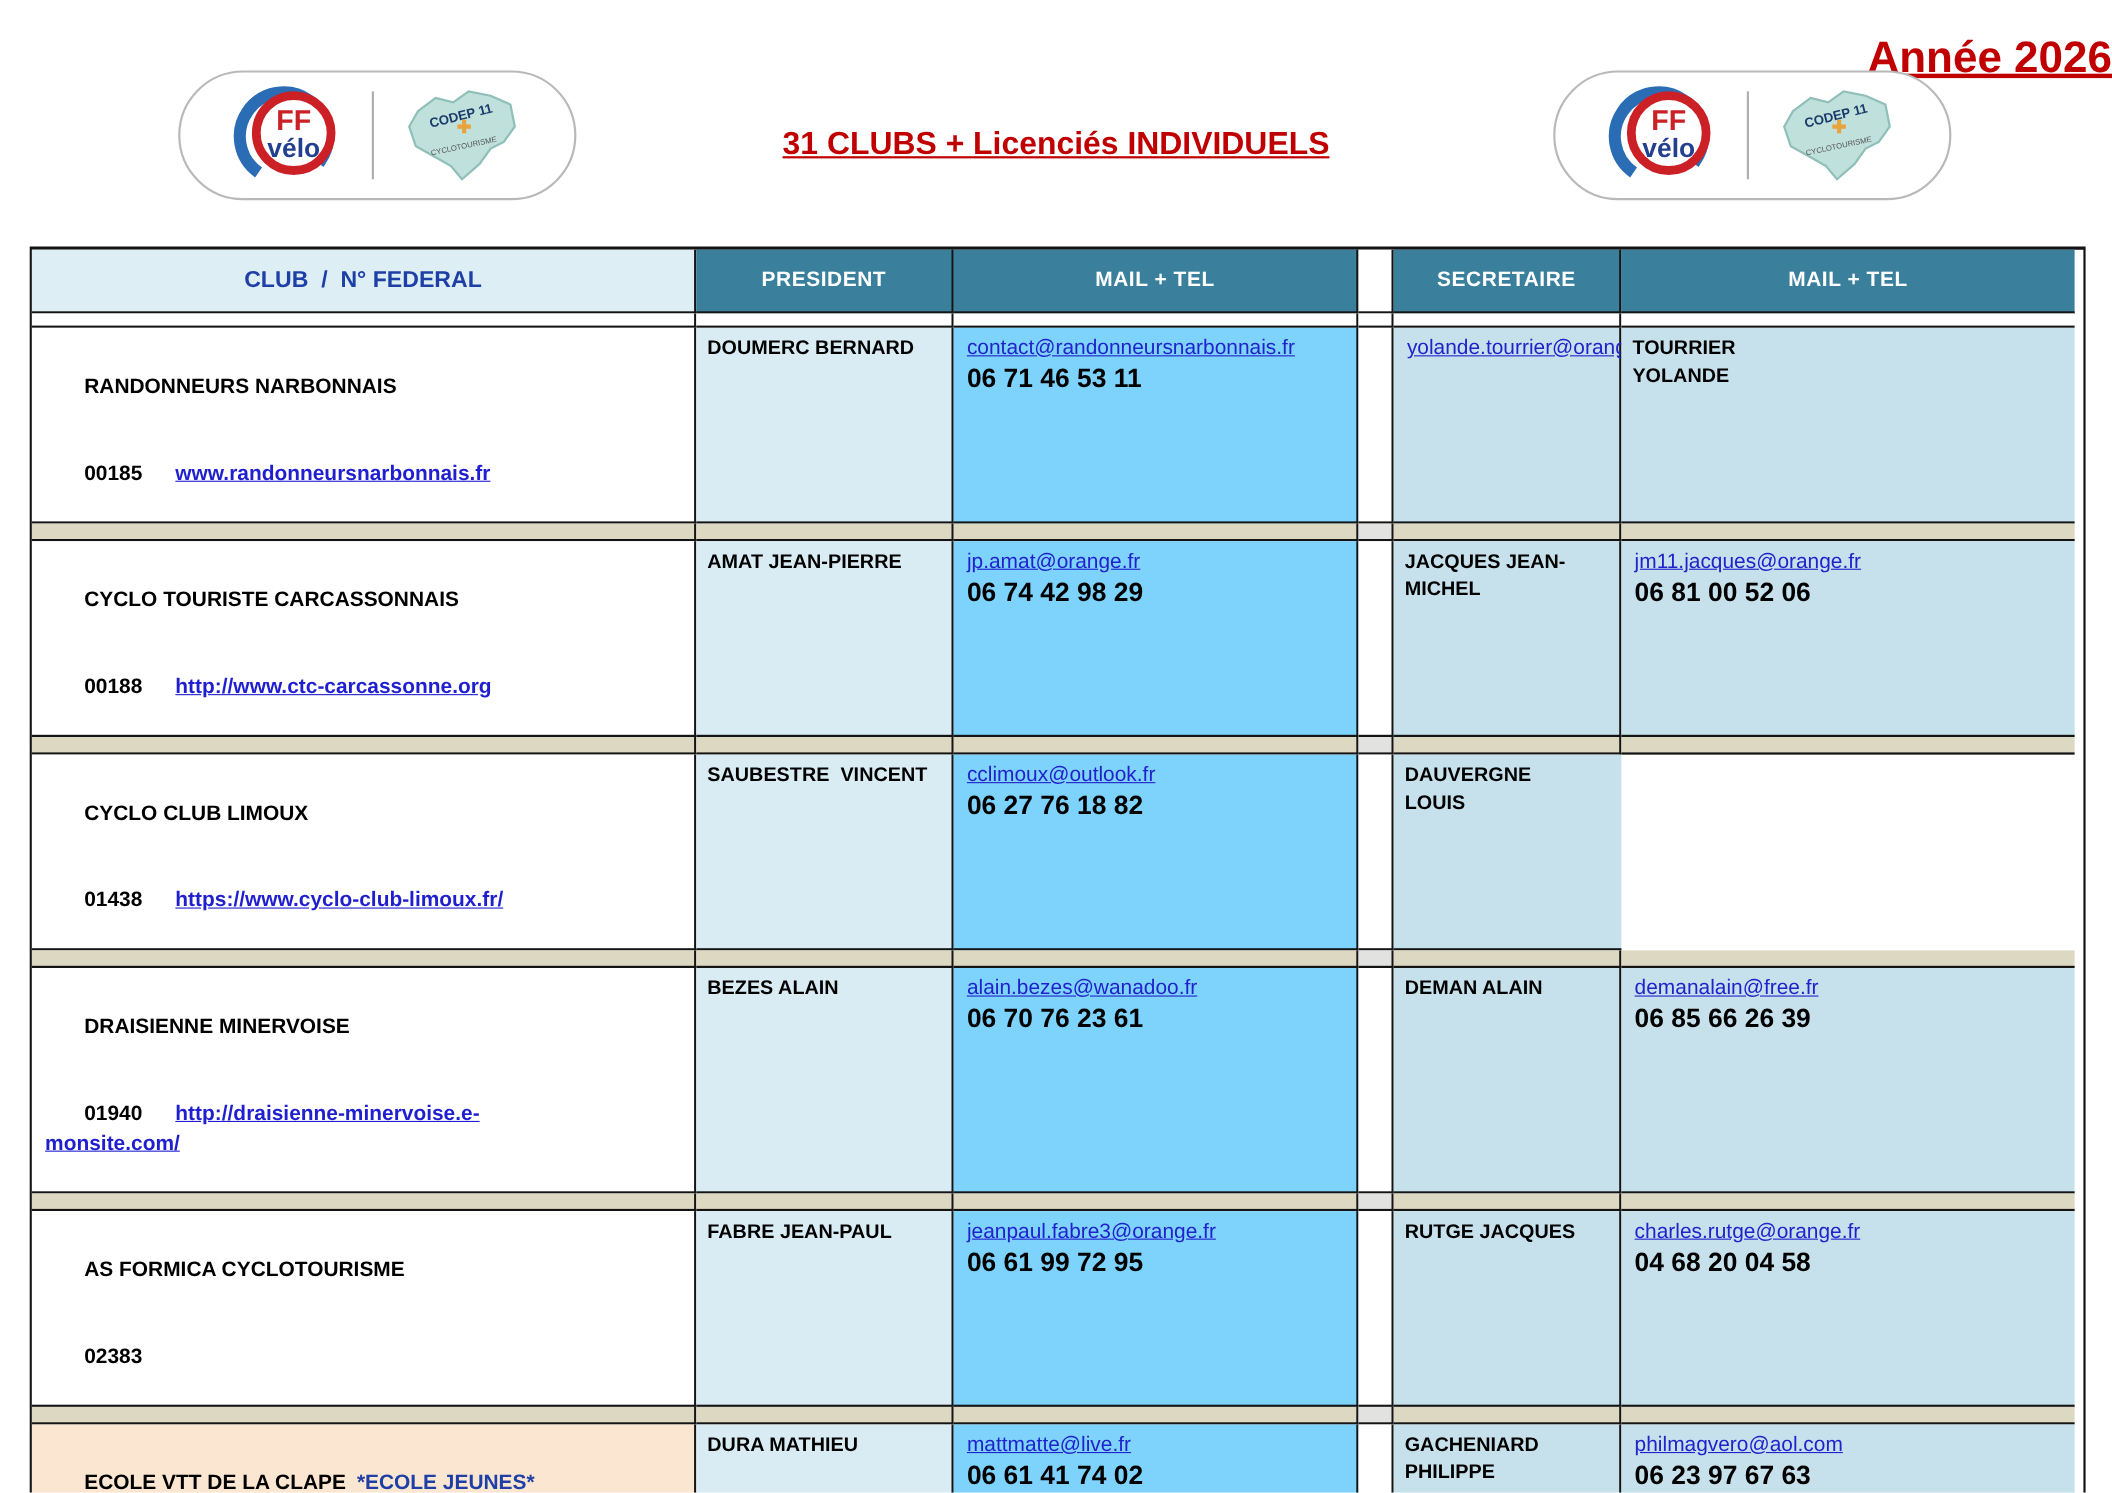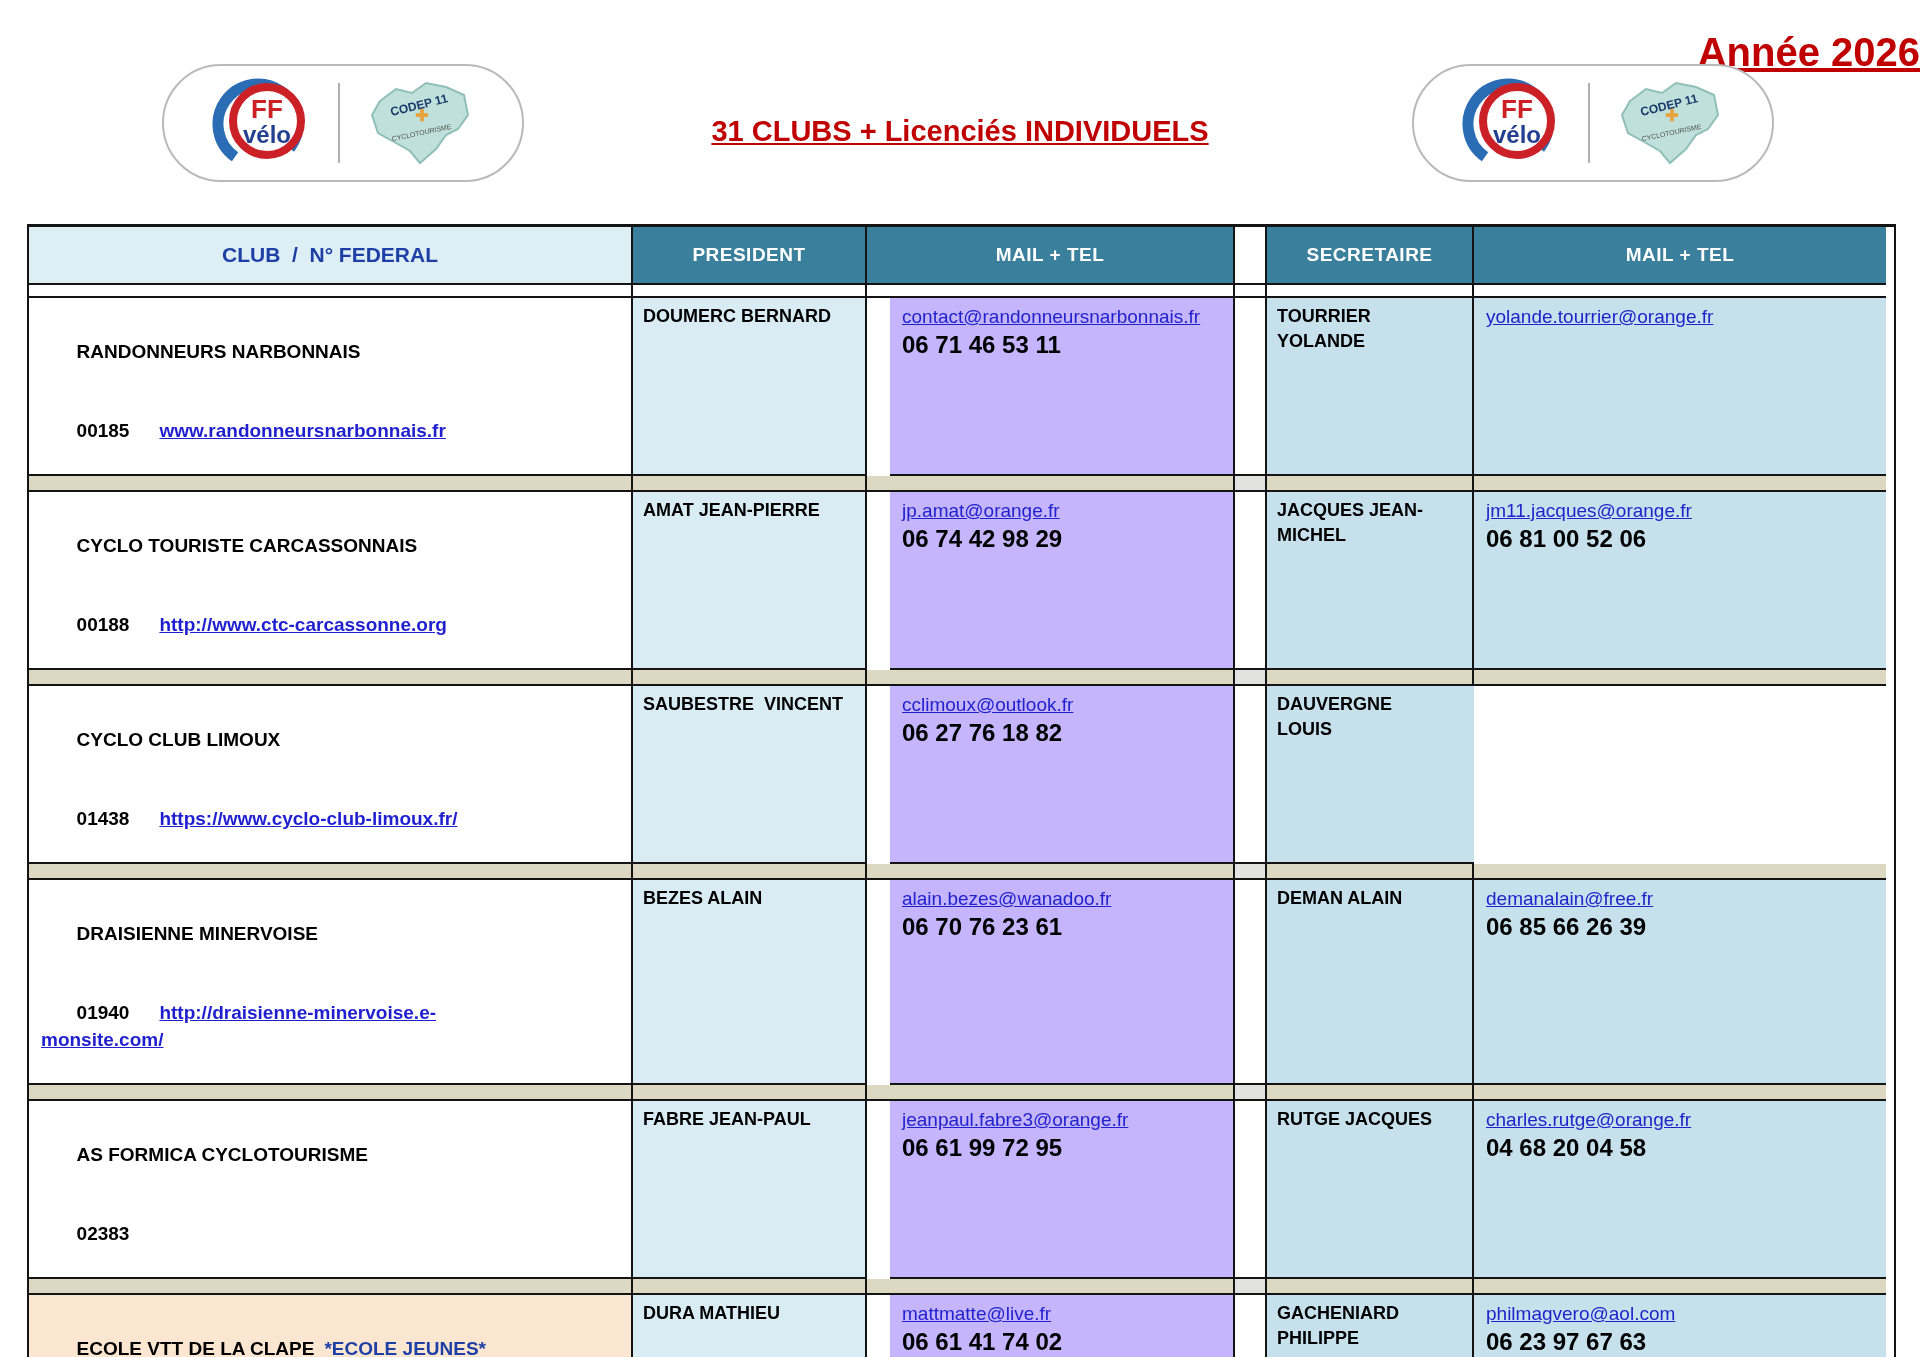--- a/index.html
+++ b/index.html
@@ -45,21 +45,21 @@
   .club{background:#fff;padding:15px 12px 3px;}
   .club.highlight{background:#fbe6d1;}
   .club-line1,.club-line2{line-height:26px;white-space:pre-wrap;}
   .club-name{color:#000;font-size:19px;font-weight:bold;}
   .club-tag{color:#1e3fa6;font-size:19px;font-weight:bold;margin-left:10px;}
   .club-number{color:#000;font-size:19px;font-weight:bold;}
   .club-link{color:#1f1fd0;font-size:19px;font-weight:bold;text-decoration:underline;margin-left:30px;cursor:pointer;}
   .club-tag2{color:#1e3fa6;font-size:19px;font-weight:bold;margin-left:65px;}
   .president{background:#d9ecf4;padding:6px 10px;color:#000;font-size:18px;font-weight:bold;white-space:pre-wrap;line-height:25px;}
   .mailcell{padding:5px 12px;line-height:27px;}
-  .mailcell.left{background:#c4b5fd;margin-left:23px;}
+  .mailcell.left{background:#7dd3fc;}
   .mailcell.right{background:#c6e1eb;}
   .secretary{background:#c6e1eb;padding:6px 10px;color:#000;font-size:18px;font-weight:bold;
              white-space:pre-line;line-height:25px;}
   .sep{background:#ffffff;}
   .email{display:inline-block;color:#2222cc;font-size:19px;text-decoration:underline;cursor:pointer;}
   .tel{color:#000;font-size:24px;font-weight:bold;}
 
   
   .ff-top{fill:#cc2027;font-size:26px;font-weight:bold;font-family:"Liberation Sans",sans-serif;}
   .ff-bottom{fill:#233f8f;font-size:24px;font-weight:bold;font-family:"Liberation Sans",sans-serif;}
@@ -140,26 +140,26 @@
       <div class="club-line2">
         <span class="club-number">00185</span><a class="club-link">www.randonneursnarbonnais.fr</a><span class="club-tag2"></span>
       </div>
     </div>
     <div class="cell president"><span>DOUMERC BERNARD</span></div>
     <div class="cell mailcell left">
       <a class="email">contact@randonneursnarbonnais.fr</a>
       <div class="tel">06 71 46 53 11</div>
     </div>
     <div class="cell sep"></div>
+    <div class="cell mailcell right">
+      <a class="email">yolande.tourrier@orange.fr</a>
+      <div class="tel"></div>
+    </div>
     <div class="cell secretary"><span>TOURRIER
 YOLANDE</span></div>
-    <div class="cell mailcell right">
-      <a class="email">yolande.tourrier@orange.fr</a>
-      <div class="tel"></div>
-    </div>
   </div>
 
   <div class="trow spacer-row">
     <div class="cell"></div>
     <div class="cell"></div>
     <div class="cell"></div>
     <div class="cell sep"></div>
     <div class="cell"></div>
     <div class="cell"></div>
   </div>

